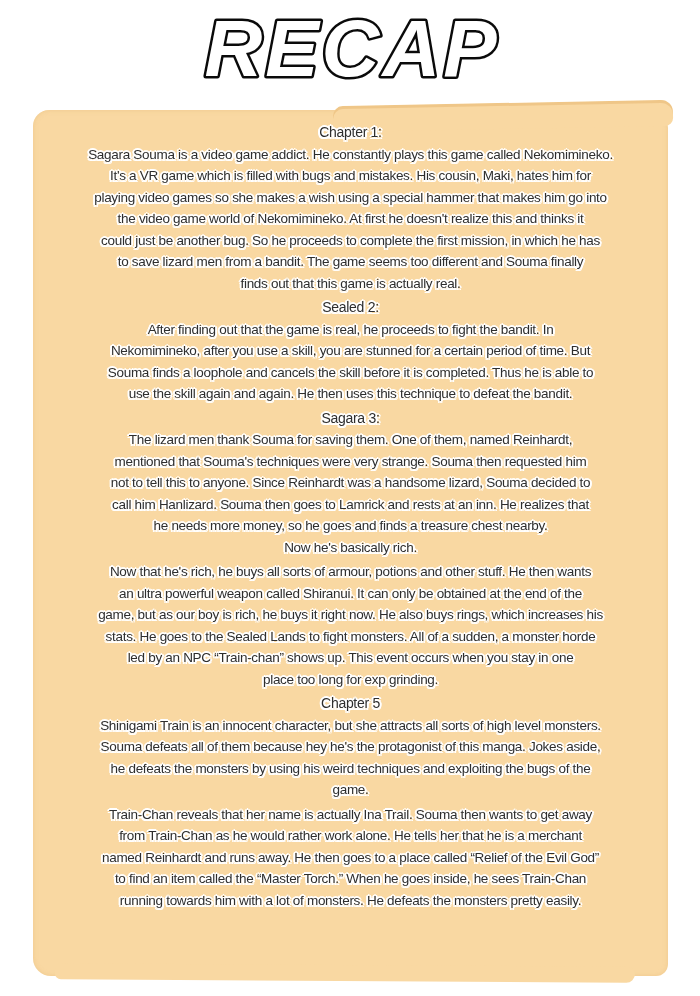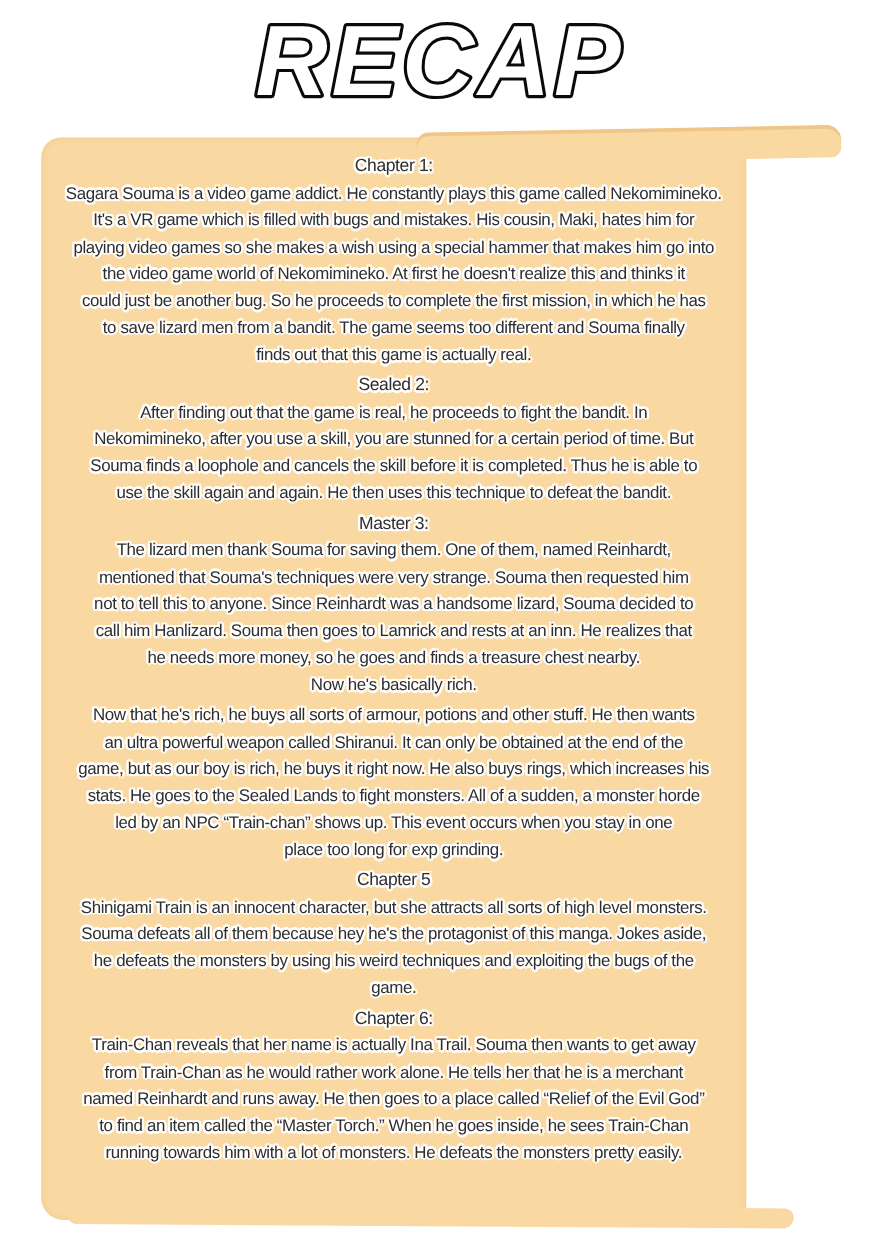--- a/index.html
+++ b/index.html
@@ -11,21 +11,21 @@
     position: relative;
   }
   .title-wrap {
     position: absolute;
     top: 0; left: 0; width: 632px; height: 104px;
     text-align: left;
   }
   .panel {
     position: absolute;
     left: 33px; top: 110px;
-    width: 564px; height: 866px;
+    width: 635px; height: 866px;
     background: #F9D8A2;
     border-radius: 16px 18px 12px 18px;
     box-shadow: inset 0 0 5px rgba(224,174,104,0.35);
   }
   .panel::before { 
     content: "";
     position: absolute;
     top: -7px; left: 300px;
     width: 340px; height: 26px;
     background: #F9D8A2;
@@ -88,21 +88,21 @@
 
       <div class="chapter">
         <div class="ch-head">Sealed 2:</div>
         <div class="ch-text">After finding out that the game is real, he proceeds to fight the bandit. In
 Nekomimineko, after you use a skill, you are stunned for a certain period of time. But
 Souma finds a loophole and cancels the skill before it is completed. Thus he is able to
 use the skill again and again. He then uses this technique to defeat the bandit.</div>
       </div>
 
       <div class="chapter">
-        <div class="ch-head">Master 3:</div>
+        <div class="ch-head">Sagara 3:</div>
         <div class="ch-text">The lizard men thank Souma for saving them. One of them, named Reinhardt,
 mentioned that Souma's techniques were very strange. Souma then requested him
 not to tell this to anyone. Since Reinhardt was a handsome lizard, Souma decided to
 call him Hanlizard. Souma then goes to Lamrick and rests at an inn. He realizes that
 he needs more money, so he goes and finds a treasure chest nearby.
 Now he's basically rich.</div>
       </div>
 
       <div class="chapter">
         <div class="ch-text">Now that he's rich, he buys all sorts of armour, potions and other stuff. He then wants
@@ -115,21 +115,20 @@
 
       <div class="chapter">
         <div class="ch-head">Chapter 5</div>
         <div class="ch-text">Shinigami Train is an innocent character, but she attracts all sorts of high level monsters.
 Souma defeats all of them because hey he's the protagonist of this manga. Jokes aside,
 he defeats the monsters by using his weird techniques and exploiting the bugs of the
 game.</div>
       </div>
 
       <div class="chapter">
-        <div class="ch-head">Chapter 6:</div>
         <div class="ch-text">Train-Chan reveals that her name is actually Ina Trail. Souma then wants to get away
 from Train-Chan as he would rather work alone. He tells her that he is a merchant
 named Reinhardt and runs away. He then goes to a place called “Relief of the Evil God”
 to find an item called the “Master Torch.” When he goes inside, he sees Train-Chan
 running towards him with a lot of monsters. He defeats the monsters pretty easily.</div>
       </div>
 
     </div>
   </div>
 

